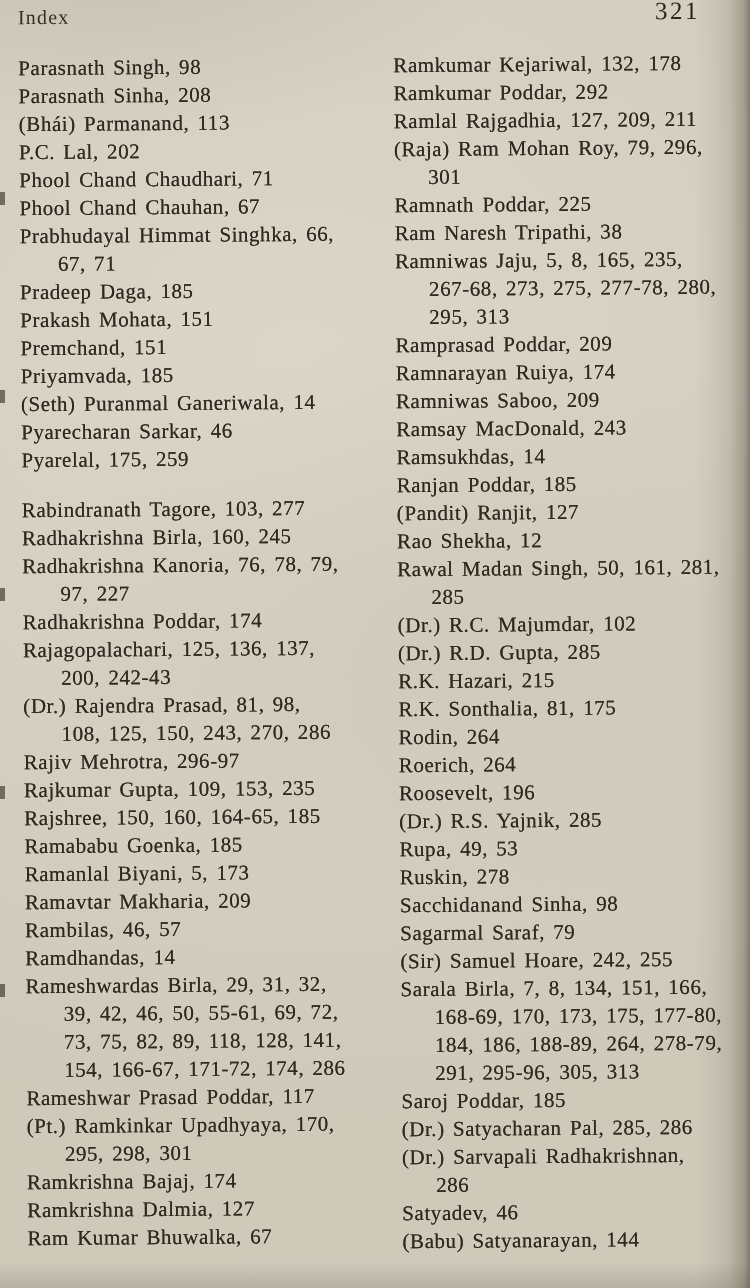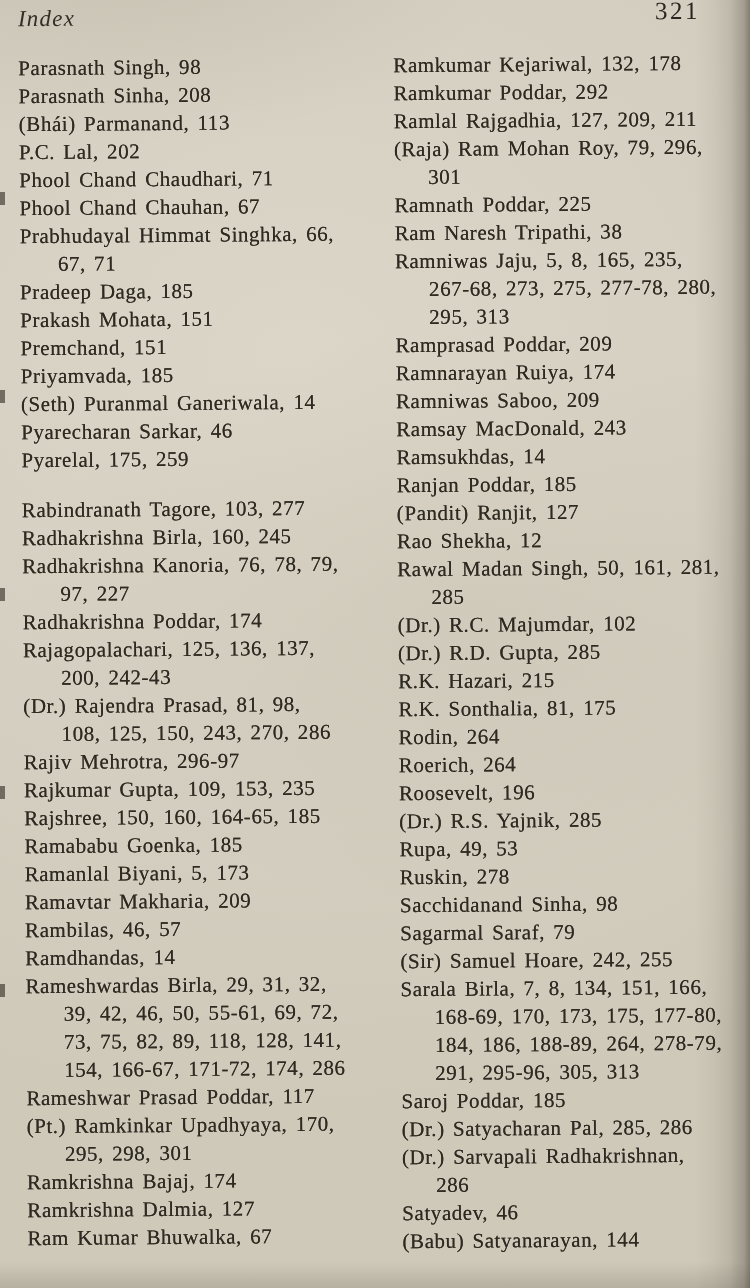--- a/index.html
+++ b/index.html
@@ -37,21 +37,21 @@
     filter:blur(0.7px);
   }
   .content{
     position:absolute;inset:0;
     padding:6px 10px 0 18px;
     transform:rotate(-0.45deg);
     transform-origin:40px 30px;
   }
   .header{position:relative;height:48px;}
   .title{
-    font-style:italic;font-size:23px;letter-spacing:1.2px;
+    font-size:20px;letter-spacing:1.2px;
     color:#332f26;
   }
   .pagenum{
     position:absolute;right:40px;top:-4px;
     font-size:25px;letter-spacing:2.5px;color:#2b2720;
   }
   .columns{display:flex;}
   .col{flex:none;}
   .col-left{width:357px;}
   .col-right{flex:1;padding-left:18px;}

